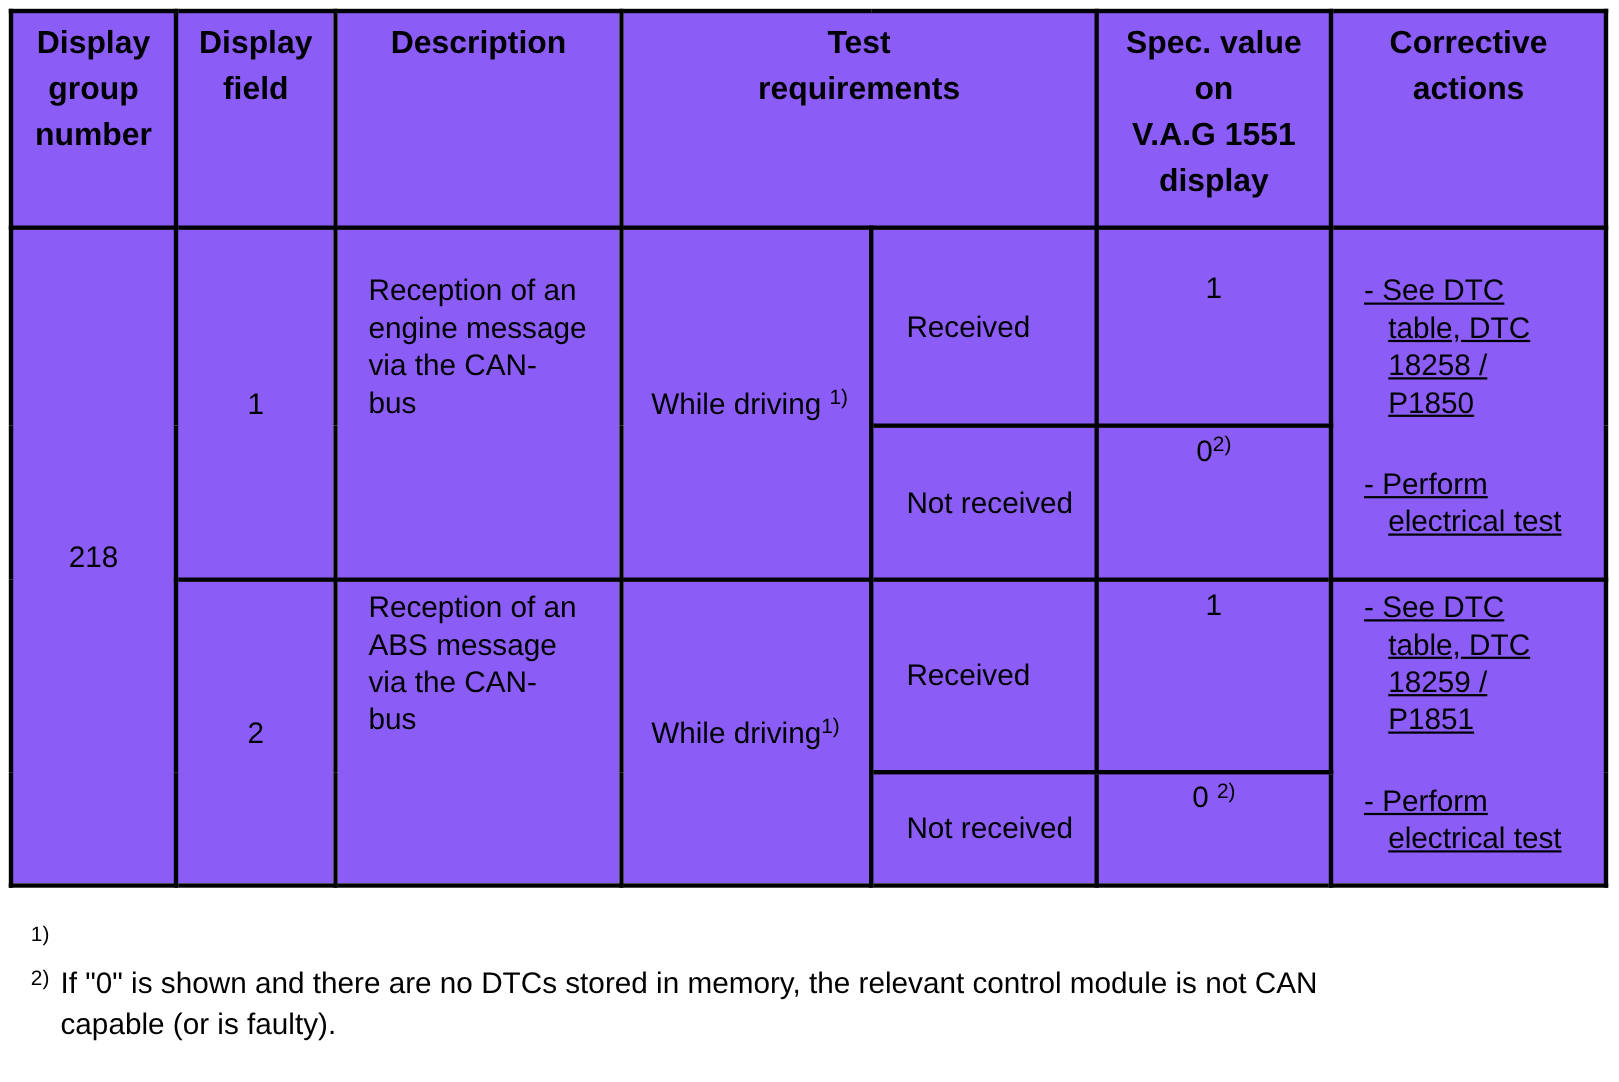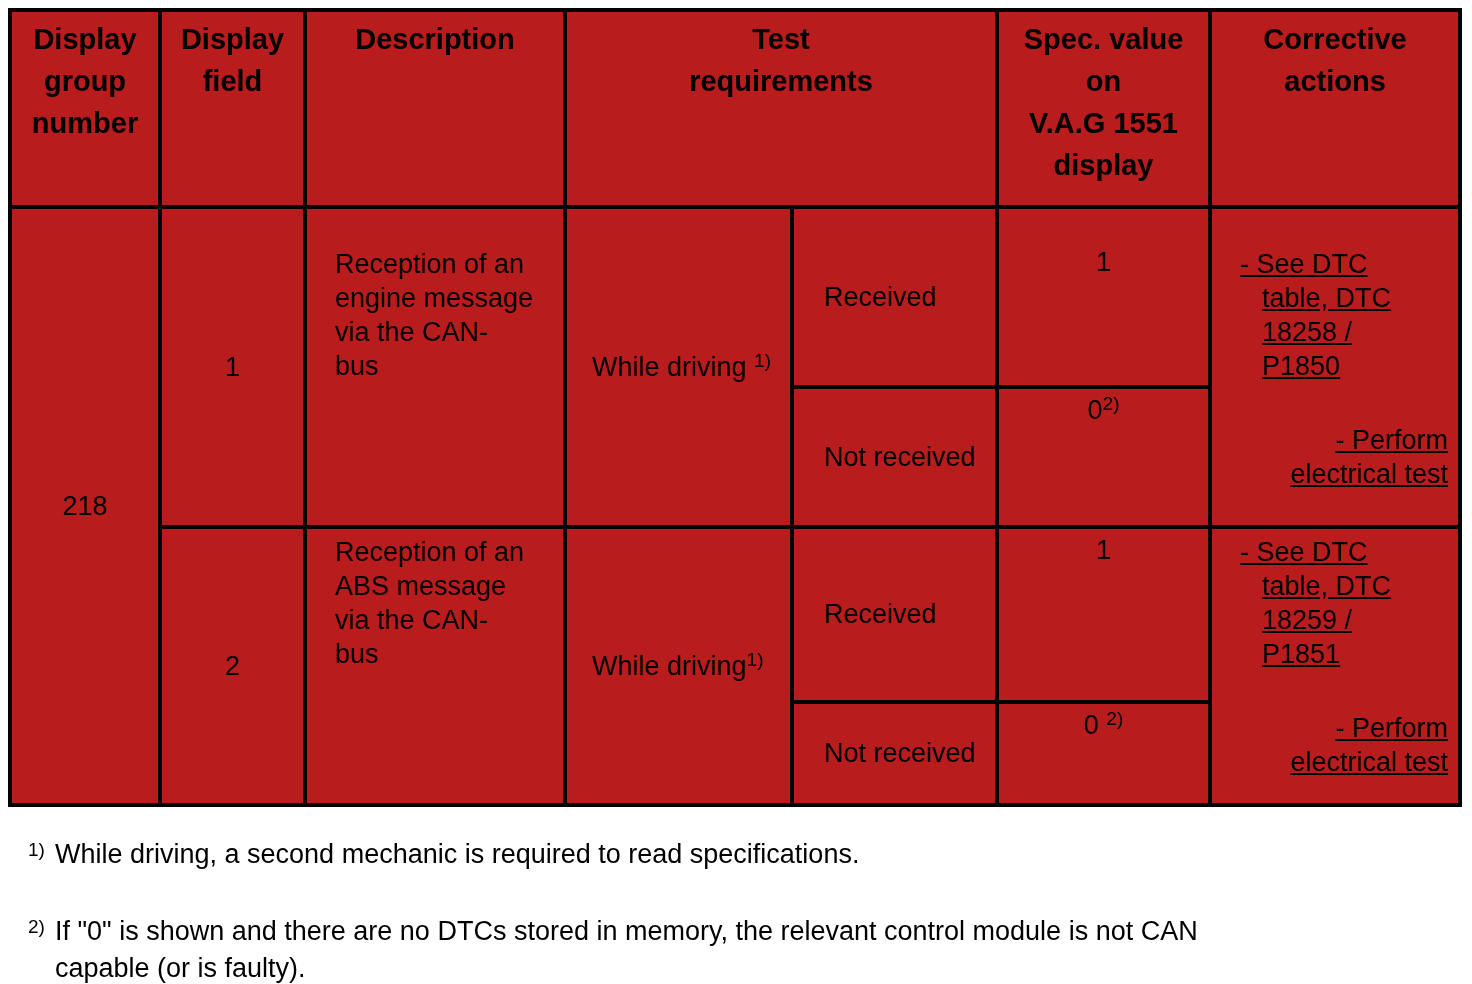--- a/index.html
+++ b/index.html
@@ -10,36 +10,36 @@
   }
   table.mvb{
     position:absolute;left:8px;top:8px;width:1450px;
     border-collapse:collapse;table-layout:fixed;
   }
   td{
     border:4px solid #000;
     font-size:27px;
     vertical-align:middle;
     overflow:hidden;
-    background:#b91c1c;
+    background:#8b5cf6;
   }
   .hdr{
     font-weight:bold;font-size:29px;line-height:42px;
     text-align:center;vertical-align:top;padding-top:6px;
   }
   .center{text-align:center;}
   .desc{vertical-align:top;line-height:34px;padding-right:14px;padding-left:28px;}
   .cond{padding-left:30px;}
   .while{padding-left:25px;}
   .spec{vertical-align:top;text-align:center;}
   .corr{vertical-align:top;line-height:34px;padding-left:28px;padding-right:10px;}
   .pt-lg{padding-top:38px;}
   .pt-sm{padding-top:6px;}
   .hang{padding-left:22px;text-indent:-22px;text-decoration:underline;}
-  .gap{margin-top:40px;text-align:right;}
+  .gap{margin-top:40px;}
   sup{font-size:19px;line-height:0;vertical-align:9px;}
   .footnotes{position:absolute;left:0;top:836px;width:1460px;font-size:27px;}
   .footnote{position:relative;padding-left:55px;line-height:37px;margin-bottom:40px;}
   .footnote sup{position:absolute;left:28px;top:3px;font-size:19px;vertical-align:baseline;line-height:normal;}
 </style>
 </head>
 <body>
 
 <table class="mvb">
   <colgroup>
@@ -93,18 +93,18 @@
 
   <tr style="height:103px">
     <td class="cond">Not received</td>
     <td class="spec pt-sm"><span>0 </span><sup>2)</sup></td>
   </tr>
 </tbody>
   </table>
 
 <div class="footnotes">
   <div class="footnote">
-    <sup>1)</sup><span>While driving, a second mechanic is required to read specifications.</span>
+    <sup>1)</sup>
   </div>
   <div class="footnote">
     <sup>2)</sup><span>If "0" is shown and there are no DTCs stored in memory, the relevant control module is not CAN<br>capable (or is faulty).</span>
   </div>
 </div>
 
 </body></html>

